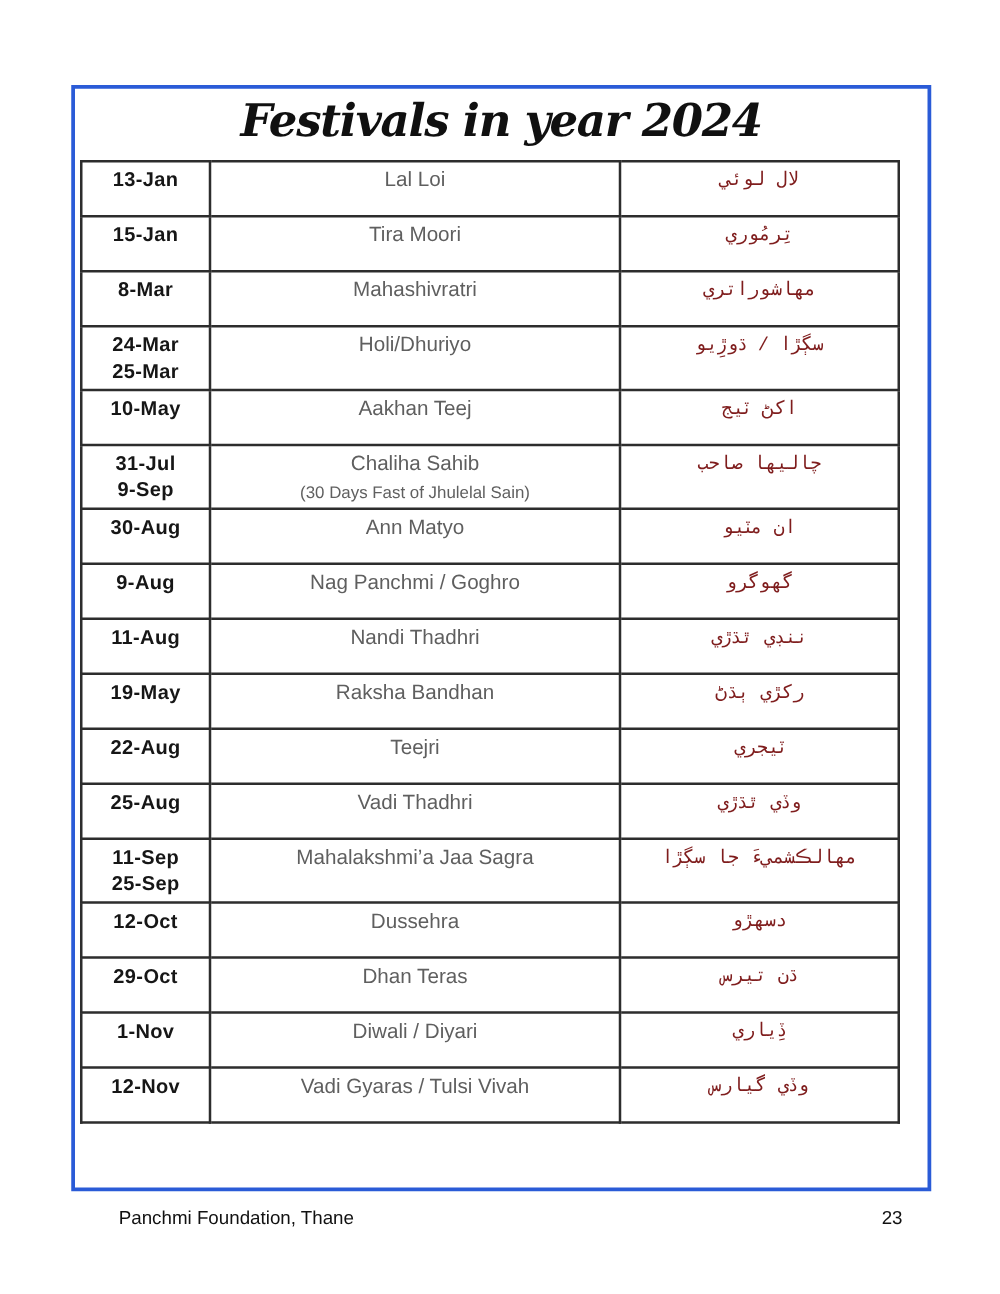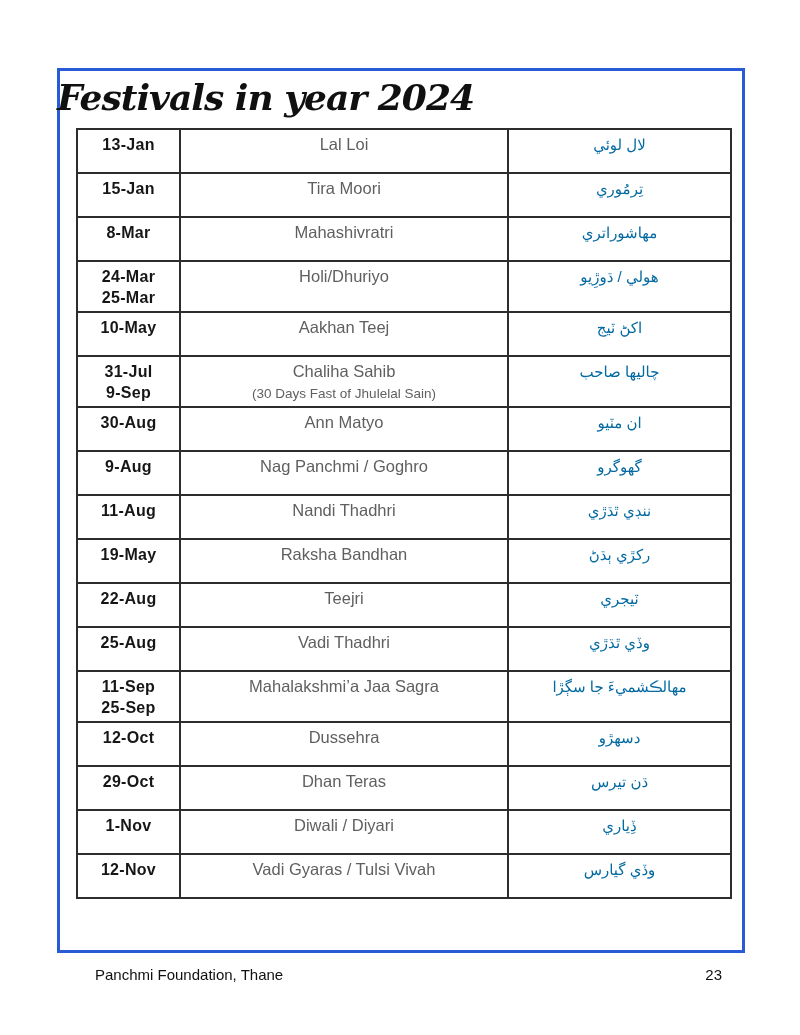--- a/index.html
+++ b/index.html
@@ -6,46 +6,46 @@
   body{
     width:800px;height:1035px;position:relative;background:#ffffff;
     font-family:"Liberation Sans",sans-serif;overflow:hidden;
   }
   .blue-frame{
     position:absolute;left:57px;top:68px;width:688px;height:885px;
     border:3px solid #2a5bd7;box-sizing:border-box;background:#ffffff;
   }
   .title{
     position:absolute;left:57px;top:76px;width:688px;margin:0;
-    text-align:left;
+    text-align:center;
     font-family:"DejaVu Serif","Liberation Serif",serif;
     font-style:italic;font-weight:800;font-size:36px;color:#101010;
     letter-spacing:-1px;
   }
   table.festival-table{
-    position:absolute;left:76px;top:128px;width:654px;
+    position:absolute;left:64px;top:128px;width:654px;
     border-collapse:collapse;table-layout:fixed;padding-left:32px;
   }
   table.festival-table td{
     border:2px solid #2d2d2d;vertical-align:top;text-align:center;
     padding:4px 4px 3px 4px;height:35px;box-sizing:content-box;
   }
   td.date-cell{
     font-weight:bold;font-size:16px;color:#161616;line-height:21px;
     letter-spacing:0.3px;
   }
   td.name-cell{
     font-size:16.5px;color:#5f5f5f;line-height:21px;
   }
   td.name-cell .sub{
     display:block;font-size:13.5px;color:#606060;margin-top:3px;line-height:17px;
   }
   td.sindhi-cell{
-    direction:rtl;font-family:Liberation Sans, sans-serif;
-    font-size:15px;color:#0369a1;line-height:21px;padding-top:6px;
+    direction:rtl;font-family:Liberation Mono, monospace;
+    font-size:15px;color:#7f1d1d;line-height:21px;padding-top:6px;
   }
   .footer{
     position:absolute;left:95px;top:966px;width:627px;
     display:flex;justify-content:space-between;align-items:baseline;
     font-size:15px;color:#111111;
   }
 </style>
 </head>
 <body>
 
@@ -82,21 +82,21 @@
           </td>
           <td class="name-cell"><span>Mahashivratri</span></td>
           <td class="sindhi-cell">مهاشوراتري</td>
         </tr>
         <tr>
           <td class="date-cell">
             <div>24-Mar</div>
             <div>25-Mar</div>
           </td>
           <td class="name-cell"><span>Holi/Dhuriyo</span></td>
-          <td class="sindhi-cell">هولي / ڌوڙِيو</td>
+          <td class="sindhi-cell">سڳڙا / ڌوڙِيو</td>
         </tr>
         <tr>
           <td class="date-cell">
             <div>10-May</div>
           </td>
           <td class="name-cell"><span>Aakhan Teej</span></td>
           <td class="sindhi-cell">اکڻ ٽيج</td>
         </tr>
         <tr>
           <td class="date-cell">

